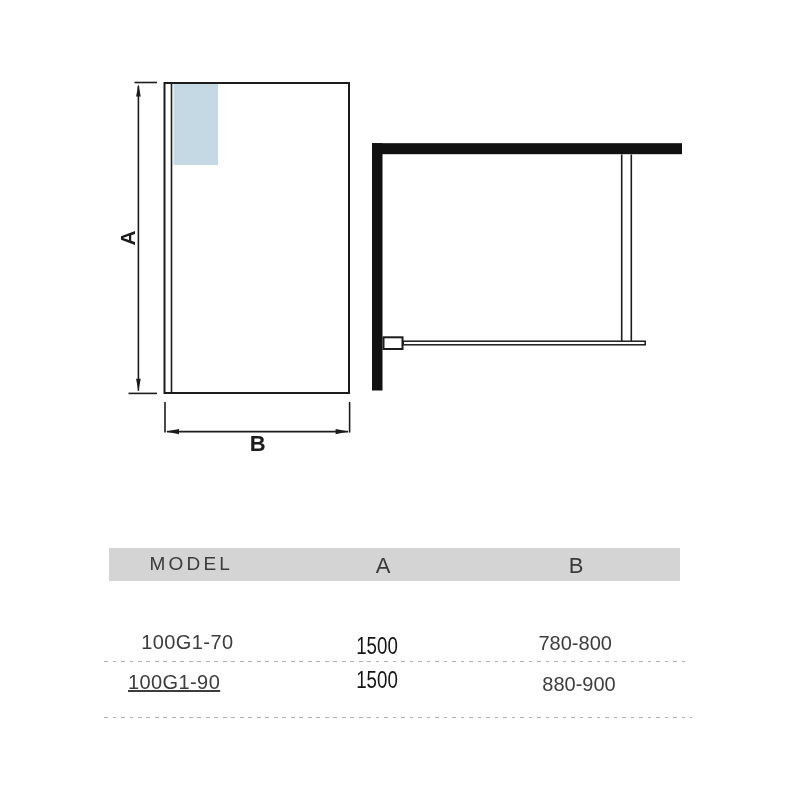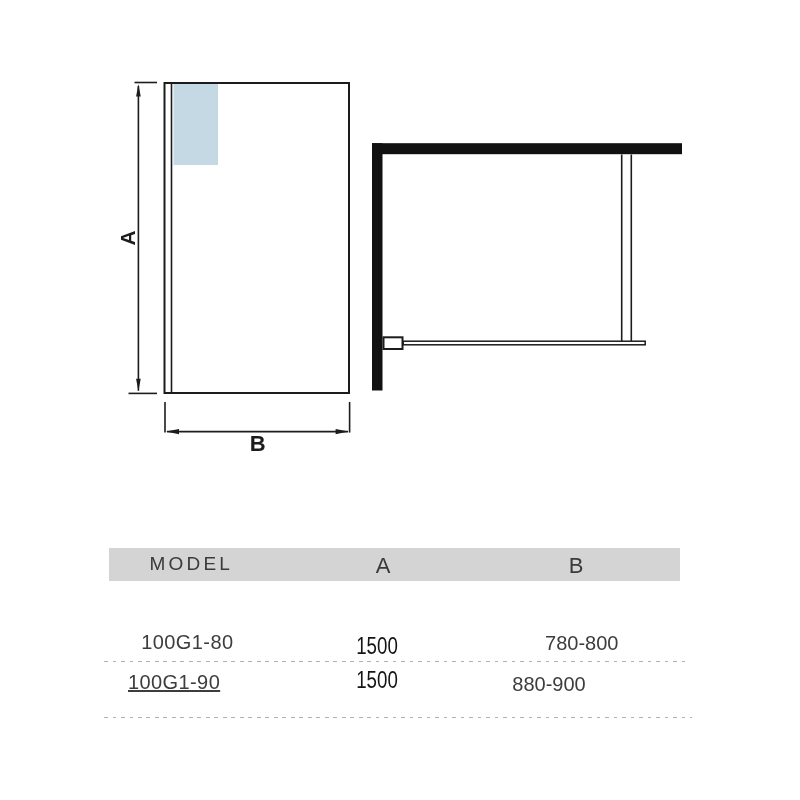--- a/index.html
+++ b/index.html
@@ -83,31 +83,31 @@
 </svg>
 
 <div class="abs" style="left:109.4px;top:547.5px;width:570.6px;height:33px;background:#d4d4d4;"></div>
 
 <div class="abs" style="left:149.5px;top:552.5px;font-size:19px;letter-spacing:3.2px;color:#3a3a3a;filter:grayscale(1);">MODEL</div>
 
 <div class="abs" style="left:343px;top:553px;width:80px;text-align:center;font-size:22px;color:#3a3a3a;filter:grayscale(1);">A</div>
 
 <div class="abs" style="left:536px;top:553px;width:80px;text-align:center;font-size:22px;color:#3a3a3a;filter:grayscale(1);">B</div>
 
-<div class="abs rowtxt" style="left:141.3px;top:630.5px;letter-spacing:0.4px;">100G1-80</div>
+<div class="abs rowtxt" style="left:141.3px;top:630.5px;letter-spacing:0.4px;">100G1-70</div>
 
 <svg class="abs" style="left:336.5px;top:632.5px;" width="80" height="30">
     <text x="40" y="21.5" text-anchor="middle" filter="grayscale(1)" font-family="Liberation Sans, sans-serif" font-size="24" fill="#141414" transform="scale(0.78 1)" transform-origin="40 0">1500</text>
   </svg>
 
-<div class="abs rowtxt" style="left:538.5px;top:632px;width:80px;text-align:right;">780-800</div>
+<div class="abs rowtxt" style="left:538.5px;top:632px;width:80px;text-align:left;">780-800</div>
 
 <div class="abs" style="left:104px;top:661px;width:585px;height:1.4px;background:repeating-linear-gradient(90deg,#b0b0b0 0 3.5px,transparent 3.5px 8.5px);"></div>
 
 <div class="abs rowtxt" style="left:128px;top:671px;letter-spacing:0.4px;text-decoration:underline;">100G1-90</div>
 
 <svg class="abs" style="left:336.5px;top:666.5px;" width="80" height="30">
     <text x="40" y="21.5" text-anchor="middle" filter="grayscale(1)" font-family="Liberation Sans, sans-serif" font-size="24" fill="#141414" transform="scale(0.78 1)" transform-origin="40 0">1500</text>
   </svg>
 
-<div class="abs rowtxt" style="left:509px;top:672.5px;width:80px;text-align:center;">880-900</div>
+<div class="abs rowtxt" style="left:539px;top:672.5px;width:80px;text-align:center;">880-900</div>
 
 <div class="abs" style="left:104px;top:716.5px;width:588px;height:1.4px;background:repeating-linear-gradient(90deg,#b0b0b0 0 3.5px,transparent 3.5px 8.5px);"></div>
 
 </body></html>

